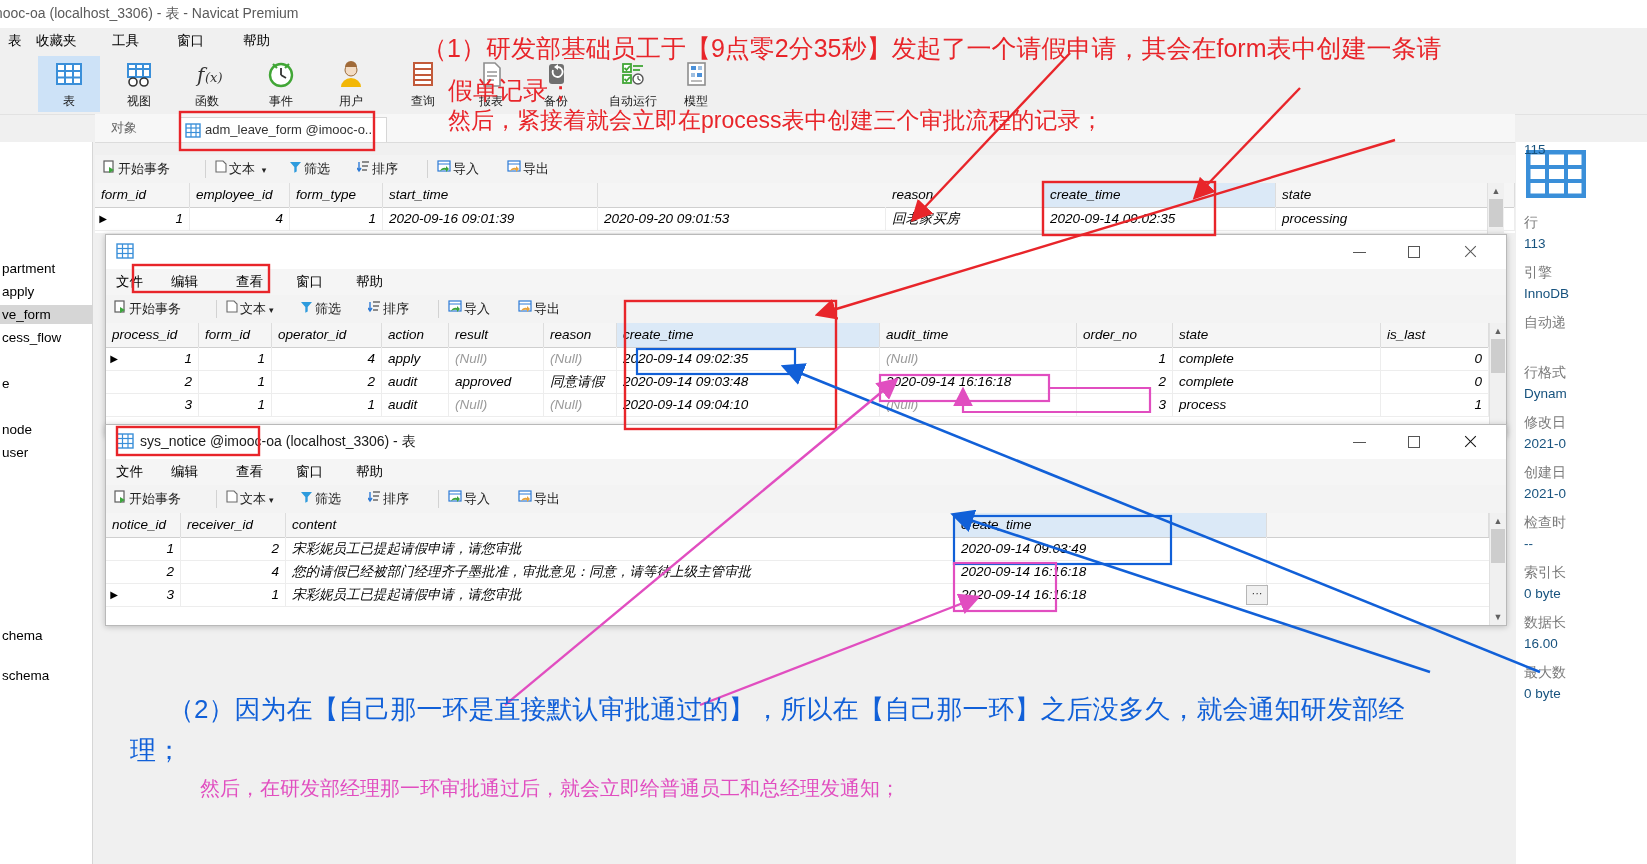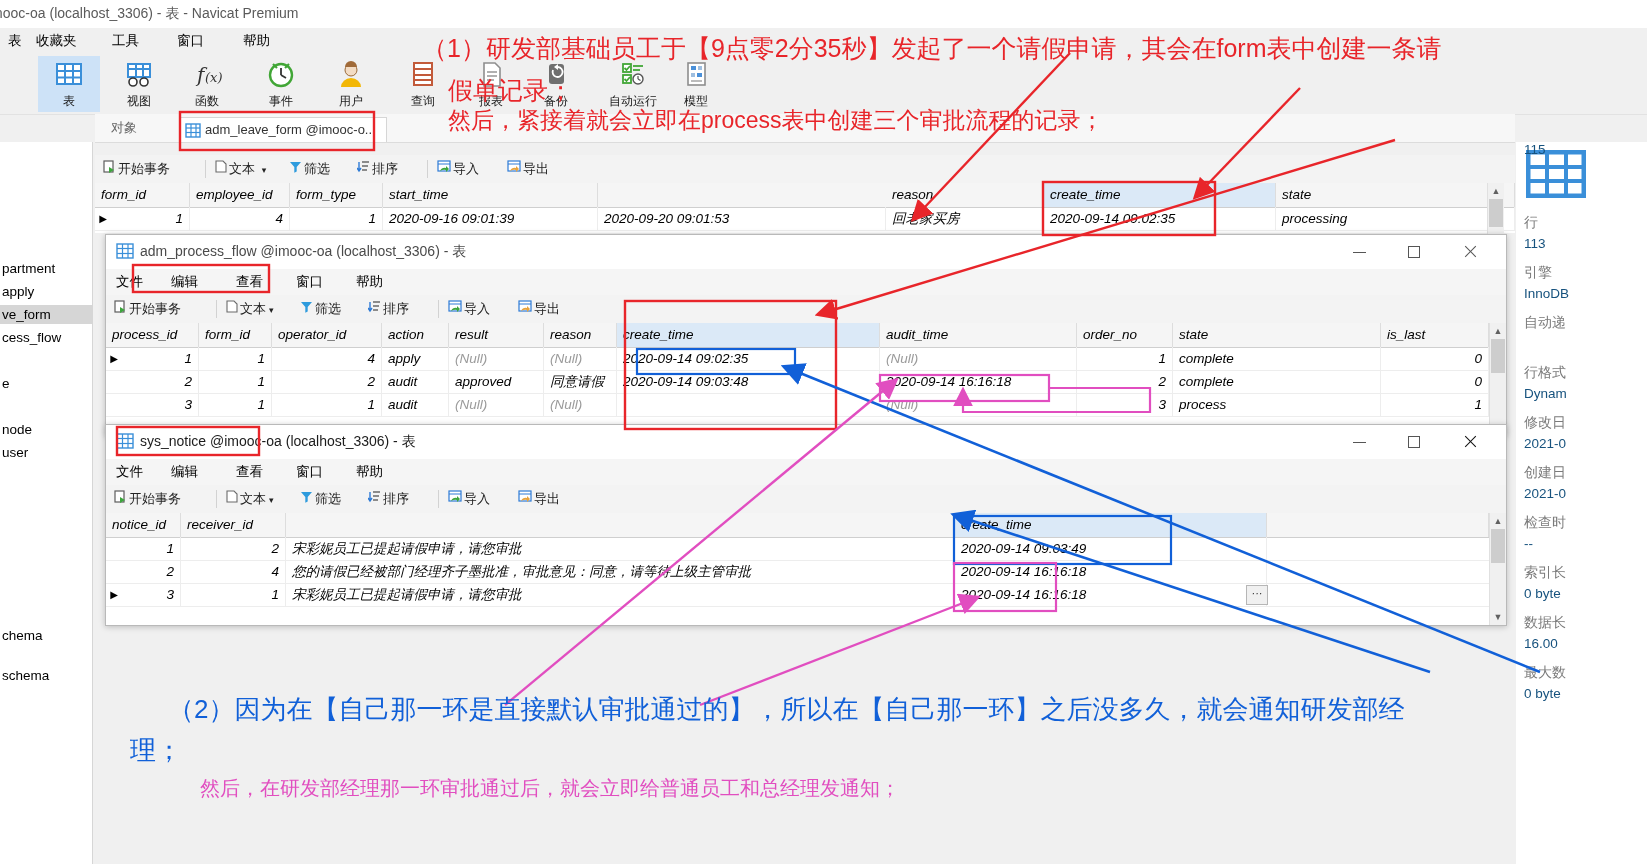--- a/index.html
+++ b/index.html
@@ -335,21 +335,20 @@
   <div class="ctitlebar">
     <span class="cicon">
       <svg width="18" height="16" viewBox="0 0 18 16">
           <rect x="1" y="1" width="16" height="14" fill="#fff" stroke="#3a8fd9" stroke-width="1.4"></rect>
           <line x1="1" y1="5.5" x2="17" y2="5.5" stroke="#3a8fd9" stroke-width="1.2"></line>
           <line x1="1" y1="10.5" x2="17" y2="10.5" stroke="#3a8fd9" stroke-width="1.2"></line>
           <line x1="6.5" y1="1" x2="6.5" y2="15" stroke="#3a8fd9" stroke-width="1.2"></line>
           <line x1="12" y1="1" x2="12" y2="15" stroke="#3a8fd9" stroke-width="1.2"></line>
         </svg>
     </span>
-    <span class="ctitle">adm_process_flow @imooc-oa (localhost_3306) - 表</span>
 
     <div class="wbtn" style="left:1231px">
         <span class="m"></span>
       </div>
     <div class="wbtn" style="left:1285px">
         <span class="q"></span>
       </div>
     <div class="wbtn" style="left:1341px">
         <span class="x1"></span>
         <span class="x2"></span>
@@ -451,20 +450,21 @@
       <div class="gc num" style="left:1275px;width:108px">0</div>
     </div>
 
     <div class="grow" style="top:70px">
       <div class="gc num" style="left:0;width:93px">3</div>
       <div class="gc num" style="left:93px;width:73px">1</div>
       <div class="gc num" style="left:166px;width:110px">1</div>
       <div class="gc" style="left:276px;width:67px">audit</div>
       <div class="gc null" style="left:343px;width:95px">(Null)</div>
       <div class="gc null" style="left:438px;width:73px">(Null)</div>
+      <div class="gc" style="left:511px;width:263px">2020-09-14 09:04:10</div>
       <div class="gc null" style="left:774px;width:197px">(Null)</div>
       <div class="gc num" style="left:971px;width:96px">3</div>
       <div class="gc" style="left:1067px;width:208px">process</div>
       <div class="gc num" style="left:1275px;width:108px">1</div>
     </div>
   </div>
 
   <div class="vscroll" style="left:1383px;top:88px;height:112px">
     <div class="arrow" style="top:0">▲</div>
     <div class="thumb" style="top:16px;height:34px"></div>
@@ -546,20 +546,21 @@
             <line x1="1" y1="4" x2="13" y2="4" stroke="#2e7bd6" stroke-width="1"></line>
             <path d="M3 11 q2 -4 6 -3 l0 -2 l3 3 l-3 3 l0 -2 q-3 -0.6 -6 1" fill="#e8a33d"></path>
           </svg></span><span>导出</span>
     </div>
   </div>
 
   <div class="grid" style="left:0;top:88px;width:1383px;height:95px">
     <div class="ghead">
       <div class="gh" style="left:0;width:75px">notice_id</div>
       <div class="gh" style="left:75px;width:105px">receiver_id</div>
+      <div class="gh" style="left:180px;width:669px">content</div>
       <div class="gh hl" style="left:849px;width:312px">create_time</div>
       <div class="gh" style="left:1161px;width:222px"></div>
     </div>
 
     <div class="grow" style="top:24px">
       <div class="gc num" style="left:0;width:75px">1</div>
       <div class="gc num" style="left:75px;width:105px">2</div>
       <div class="gc" style="left:180px;width:669px">宋彩妮员工已提起请假申请，请您审批</div>
       <div class="gc" style="left:849px;width:312px">2020-09-14 09:03:49</div>
     </div>

